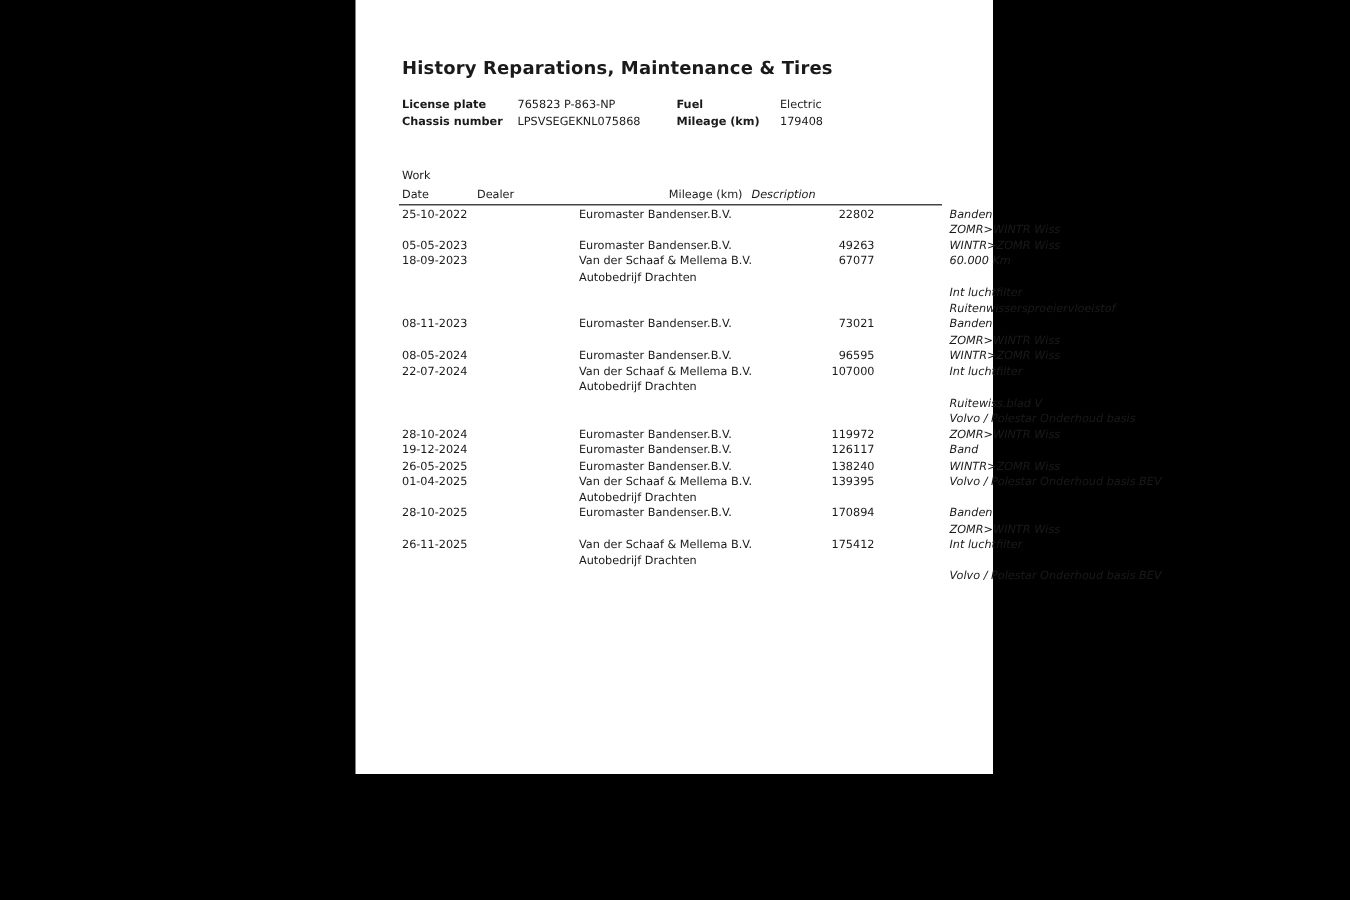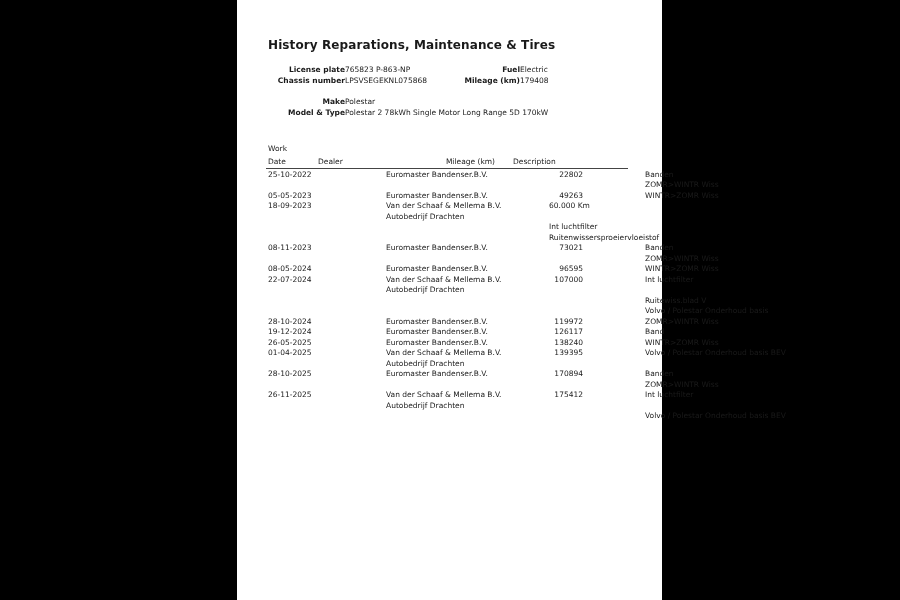--- a/index.html
+++ b/index.html
@@ -5,21 +5,21 @@
   * { margin:0; padding:0; box-sizing:border-box; }
   html,body { width:900px; height:600px; overflow:hidden; }
   body {
     background:#000;
     font-family:"DejaVu Sans","Liberation Sans",sans-serif;
     color:#1a1a1a;
     position:relative;
   }
   .page {
     position:absolute; left:237px; top:0;
-    width:425px; height:600px;
+    width:425px; height:516px;
     background:#fff;
   }
   .content { padding:0 32px 0 31px; }
 
   .doc-title {
     margin-top:39px;
     font-size:12px; font-weight:bold; line-height:13px;
     letter-spacing:0.1px;
   }
 
@@ -28,21 +28,21 @@
     display:grid;
     grid-template-columns:77px 106px 69px 1fr;
     font-size:7.5px; line-height:10.5px;
   }
   .info-grid2 {
     margin-top:11px;
     display:grid;
     grid-template-columns:77px 1fr;
     font-size:7.5px; line-height:10.5px;
   }
-  .label { font-weight:bold;text-align:right; }
+  .label { font-weight:bold; }
 
   .work-title {
     margin-top:26px;
     font-size:7.5px; font-weight:normal; line-height:10.5px;
   }
 
   .work-header {
     margin-top:2px;
     display:grid;
     grid-template-columns:50px 125px 52px 1fr;
@@ -54,21 +54,21 @@
     border-top:1.5px solid #444;
     margin-left:-2px;
   }
   .work-body { margin-top:1px; }
   .wrow {
     display:grid;
     grid-template-columns:50px 125px 52px 1fr;
     font-size:7.5px; line-height:10.5px;gap:44px;
   }
   .c-mileage, .col-mileage { text-align:right; }
-  .c-desc, .col-desc { padding-left:18px; }
+  .c-desc, .col-desc { padding-left:6px;font-style:italic; }
   .ln { min-height:10.5px; white-space:nowrap; }
   .c-dealer .ln { line-height:10px;padding-left:24px; }
 </style>
 </head>
 <body>
 
 <div class="page">
   <div class="content">
 
     <h1 class="doc-title">History Reparations, Maintenance &amp; Tires</h1>
@@ -77,26 +77,20 @@
         <div class="label">License plate</div>
         <div>765823 P-863-NP</div>
         <div class="label">Fuel</div>
         <div>Electric</div>
         <div class="label">Chassis number</div>
         <div>LPSVSEGEKNL075868</div>
         <div class="label">Mileage (km)</div>
         <div>179408</div>
       </div>
 
-    <div class="info-grid2">
-        <div class="label">Make</div>
-        <div>Polestar</div>
-        <div class="label">Model &amp; Type</div>
-        <div>Polestar 2 78kWh Single Motor Long Range 5D 170kW</div>
-      </div>
 
 
     <div class="work-title">Work</div>
 
     <div class="work-header">
       <div class="label-normal">Date</div>
       <div>Dealer</div>
       <div class="col-mileage">Mileage (km)</div>
       <div class="col-desc">Description</div>
     </div>
@@ -124,20 +118,21 @@
           <div class="c-desc">
             <div class="ln">WINTR&gt;ZOMR Wiss</div>
           </div>
         </div>
         <div class="wrow">
           <div class="c-date">18-09-2023</div>
           <div class="c-dealer">
             <div class="ln">Van der Schaaf &amp; Mellema B.V.</div>
             <div class="ln">Autobedrijf Drachten</div>
           </div>
+          <div class="c-mileage">67077</div>
           <div class="c-desc">
             <div class="ln">60.000 Km</div>
             <div class="ln">&nbsp;</div>
             <div class="ln">Int luchtfilter</div>
             <div class="ln">Ruitenwissersproeiervloeistof</div>
           </div>
         </div>
         <div class="wrow">
           <div class="c-date">08-11-2023</div>
           <div class="c-dealer">

